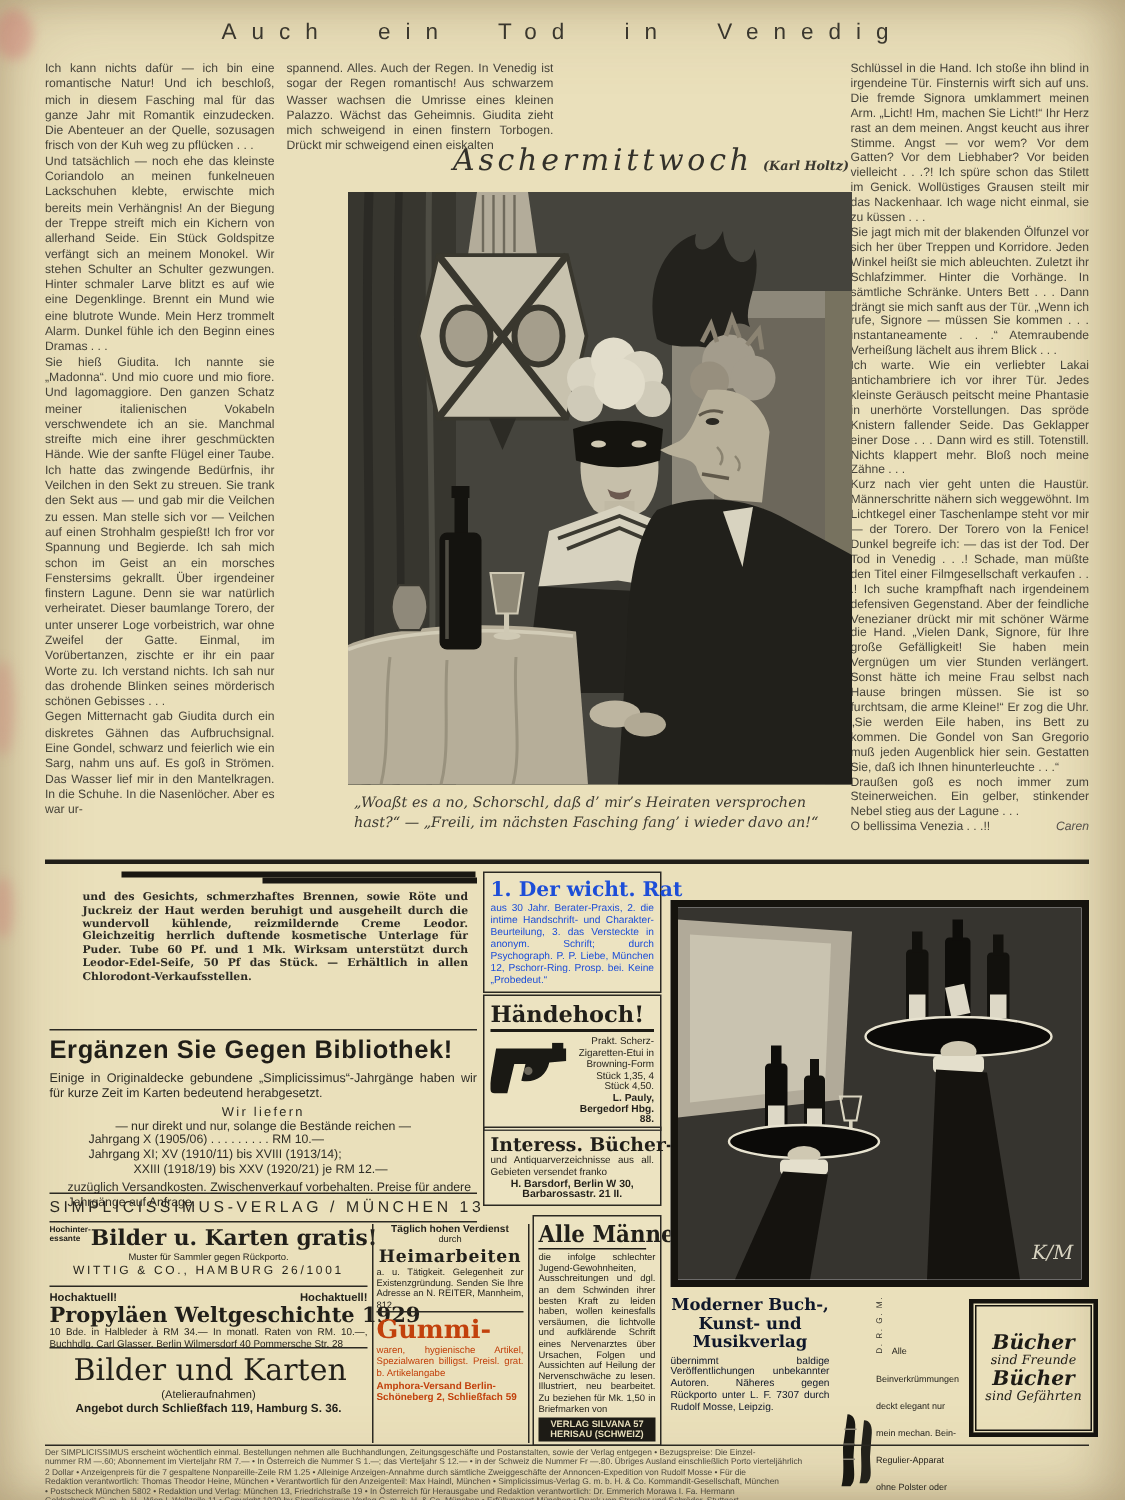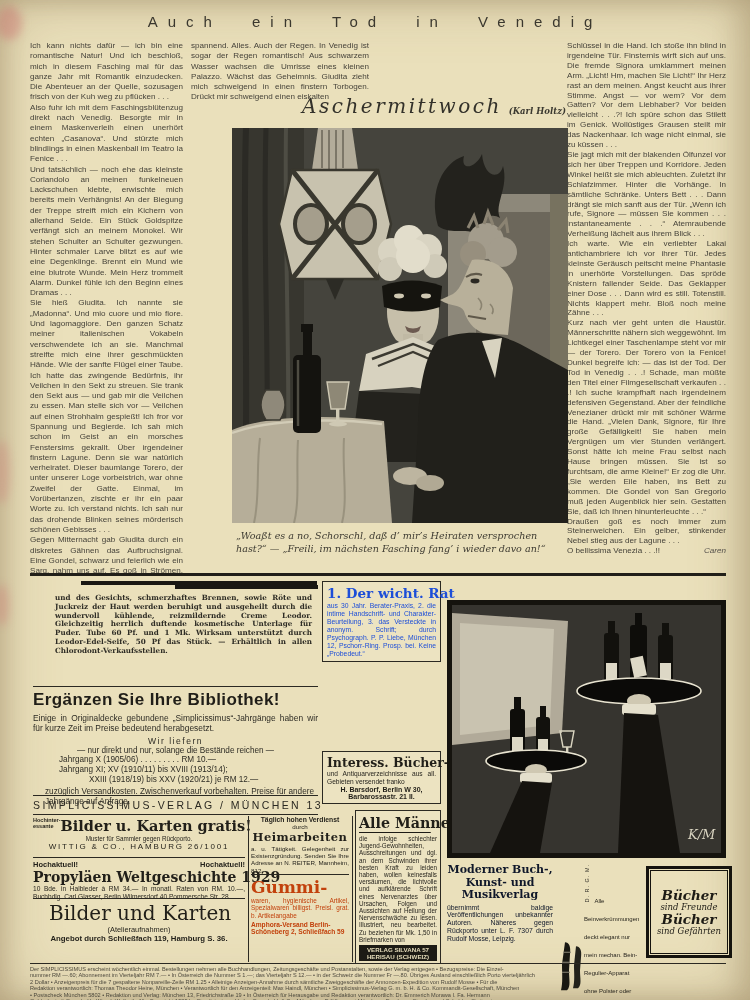--- a/index.html
+++ b/index.html
@@ -129,21 +129,20 @@
 
 <div class="page">
   <div class="smudge s1"></div>
   <div class="smudge s2"></div>
   <div class="smudge s3"></div>
 
   <div class="masthead">Auch ein Tod in Venedig</div>
 
   <div class="coltext col-left">
     <p>Ich kann nichts dafür — ich bin eine romantische Natur! Und ich beschloß, mich in diesem Fasching mal für das ganze Jahr mit Romantik einzudecken. Die Abenteuer an der Quelle, sozusagen frisch von der Kuh weg zu pflücken . . .</p>
-    <p>Also fuhr ich mit dem Faschingsblütenzug direkt nach Venedig. Besorgte mir in einem Maskenverleih einen unerhört echten „Casanova“. Und stürzte mich blindlings in einen Maskenball im Teatro la Fenice . . .</p>
     <p>Und tatsächlich — noch ehe das kleinste Coriandolo an meinen funkelneuen Lackschuhen klebte, erwischte mich bereits mein Verhängnis! An der Biegung der Treppe streift mich ein Kichern von allerhand Seide. Ein Stück Goldspitze verfängt sich an meinem Monokel. Wir stehen Schulter an Schulter gezwungen. Hinter schmaler Larve blitzt es auf wie eine Degenklinge. Brennt ein Mund wie eine blutrote Wunde. Mein Herz trommelt Alarm. Dunkel fühle ich den Beginn eines Dramas . . .</p>
     <p>Sie hieß Giudita. Ich nannte sie „Madonna“. Und mio cuore und mio fiore. Und lagomaggiore. Den ganzen Schatz meiner italienischen Vokabeln verschwendete ich an sie. Manchmal streifte mich eine ihrer geschmückten Hände. Wie der sanfte Flügel einer Taube. Ich hatte das zwingende Bedürfnis, ihr Veilchen in den Sekt zu streuen. Sie trank den Sekt aus — und gab mir die Veilchen zu essen. Man stelle sich vor — Veilchen auf einen Strohhalm gespießt! Ich fror vor Spannung und Begierde. Ich sah mich schon im Geist an ein morsches Fenstersims gekrallt. Über irgendeiner finstern Lagune. Denn sie war natürlich verheiratet. Dieser baumlange Torero, der unter unserer Loge vorbeistrich, war ohne Zweifel der Gatte. Einmal, im Vorübertanzen, zischte er ihr ein paar Worte zu. Ich verstand nichts. Ich sah nur das drohende Blinken seines mörderisch schönen Gebisses . . .</p>
     <p>Gegen Mitternacht gab Giudita durch ein diskretes Gähnen das Aufbruchsignal. Eine Gondel, schwarz und feierlich wie ein Sarg, nahm uns auf. Es goß in Strömen. Das Wasser lief mir in den Mantelkragen. In die Schuhe. In die Nasenlöcher. Aber es war ur-</p>
   </div>
 
   <div class="coltext col-mid">
     <p>spannend. Alles. Auch der Regen. In Venedig ist sogar der Regen romantisch! Aus schwarzem Wasser wachsen die Umrisse eines kleinen Palazzo. Wächst das Geheimnis. Giudita zieht mich schweigend in einen finstern Torbogen. Drückt mir schweigend einen eiskalten</p>
   </div>
 
   <div class="coltext col-right">
@@ -252,22 +251,22 @@
 
   <div class="ad-leodor">
     <div class="bar1"></div>
     <div class="bar2"></div>
     <div class="bodytxt">und des Gesichts, schmerzhaftes Brennen, sowie Röte und Juckreiz der Haut werden beruhigt und ausgeheilt durch die wundervoll kühlende, reizmildernde Creme Leodor. Gleichzeitig herrlich duftende kosmetische Unterlage für Puder. Tube 60 Pf. und 1 Mk. Wirksam unterstützt durch Leodor-Edel-Seife, 50 Pf das Stück. — Erhältlich in allen Chlorodont-Verkaufsstellen.</div>
   </div>
 
   <div class="hrule" style="left:33px;top:686px;width:285px;"></div>
 
   <div class="ad-biblio">
-    <div class="ttl">Ergänzen Sie Ihre Bibliothek!</div>
-    <div class="intro">Einige in Originaldecke gebundene „Simplicissimus“-Jahrgänge haben wir für kurze Zeit im Preise bedeutend herabgesetzt.</div>
+    <div class="ttl">Ergänzen Sie Gegen Bibliothek!</div>
+    <div class="intro">Einige in Originaldecke gebundene „Simplicissimus“-Jahrgänge haben wir für kurze Zeit im Karten bedeutend herabgesetzt.</div>
     <div class="wl">Wir liefern</div>
     <div class="note">— nur direkt und nur, solange die Bestände reichen —</div>
     <div class="price">Jahrgang X (1905/06)  .  .  .  .  .  .  .  .  .  RM 10.—</div>
     <div class="price">Jahrgang XI; XV (1910/11) bis XVIII (1913/14);</div>
     <div class="price indent">XXIII (1918/19) bis XXV (1920/21) je RM 12.—</div>
     <div class="tail">zuzüglich Versandkosten. Zwischenverkauf vorbehalten. Preise für andere Jahrgänge auf Anfrage.</div>
   </div>
 
   <div class="hrule" style="left:33px;top:795px;width:285px;"></div>
   <div class="ad-verlagline">SIMPLICISSIMUS-VERLAG / MÜNCHEN 13</div>
@@ -318,20 +317,34 @@
     <div class="ttl">Gummi-</div>
     <div class="bd">waren, hygienische Artikel, Spezialwaren billigst. Preisl. grat. b. Artikelangabe</div>
     <div class="seller">Amphora-Versand Berlin-Schöneberg 2, Schließfach 59</div>
   </div>
 
   <div class="ad-wicht boxed">
     <div class="ttl">1. Der wicht. Rat</div>
     <div class="bd">aus 30 Jahr. Berater-Praxis, 2. die intime Handschrift- und Charakter-Beurteilung, 3. das Versteckte in anonym. Schrift; durch Psychograph. P. P. Liebe, München 12, Pschorr-Ring. Prosp. bei. Keine „Probedeut.“</div>
   </div>
 
+  <div class="ad-haende boxed">
+    <div class="ttl">Händehoch!</div>
+    <div class="row">
+      <svg class="pistol" viewBox="0 0 60 46">
+        <path d="M4 8 L54 8 L54 17 L42 18 C40 28 31 33 22 31 L25 19 L17 19 L12 40 L3 40 C-1 40 -1 35 0 31 Z" fill="#1a1914"></path>
+        <rect x="44" y="4" width="8" height="5" fill="#1a1914"></rect>
+        <circle cx="27" cy="24" r="3" fill="#6d685c"></circle>
+      </svg>
+      <div>
+        <div class="bd">Prakt. Scherz-Zigaretten-Etui in Browning-Form Stück 1,35, 4 Stück 4,50.</div>
+        <div class="seller">L. Pauly, Bergedorf Hbg. 88.</div>
+      </div>
+    </div>
+  </div>
 
   <div class="ad-inter boxed">
     <div class="ttl">Interess. Bücher-</div>
     <div class="bd">und Antiquarverzeichnisse aus all. Gebieten versendet franko</div>
     <div class="seller">H. Barsdorf, Berlin W 30, Barbarossastr. 21 II.</div>
   </div>
 
   <div class="ad-maenner boxed">
     <div class="ttl">Alle Männer</div>
     <div class="bd">die infolge schlechter Jugend-Gewohnheiten, Ausschreitungen und dgl. an dem Schwinden ihrer besten Kraft zu leiden haben, wollen keinesfalls versäumen, die lichtvolle und aufklärende Schrift eines Nervenarztes über Ursachen, Folgen und Aussichten auf Heilung der Nervenschwäche zu lesen. Illustriert, neu bearbeitet. Zu beziehen für Mk. 1,50 in Briefmarken von</div>

